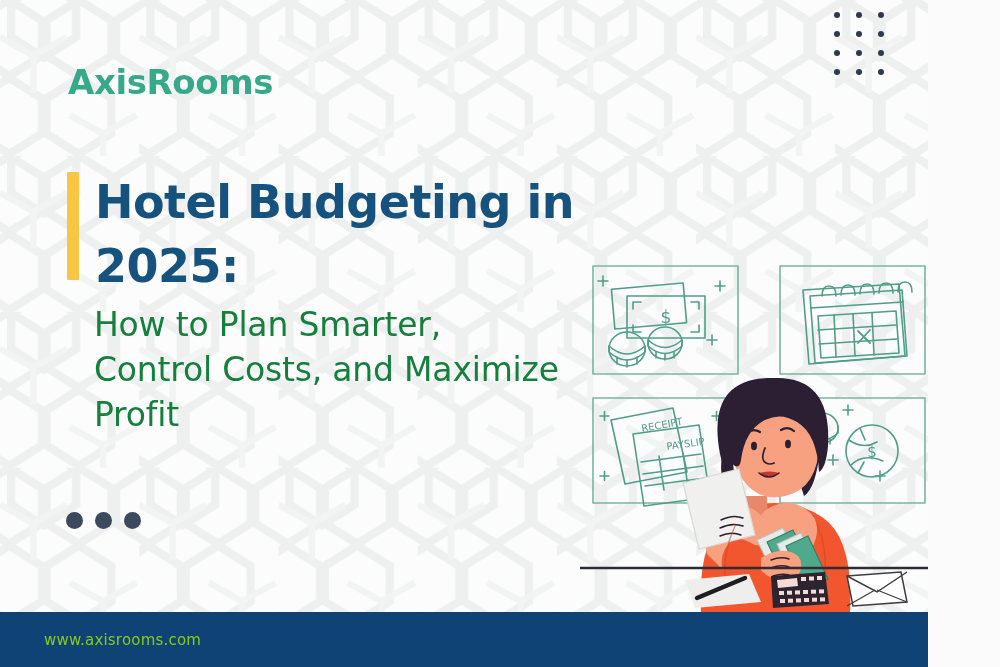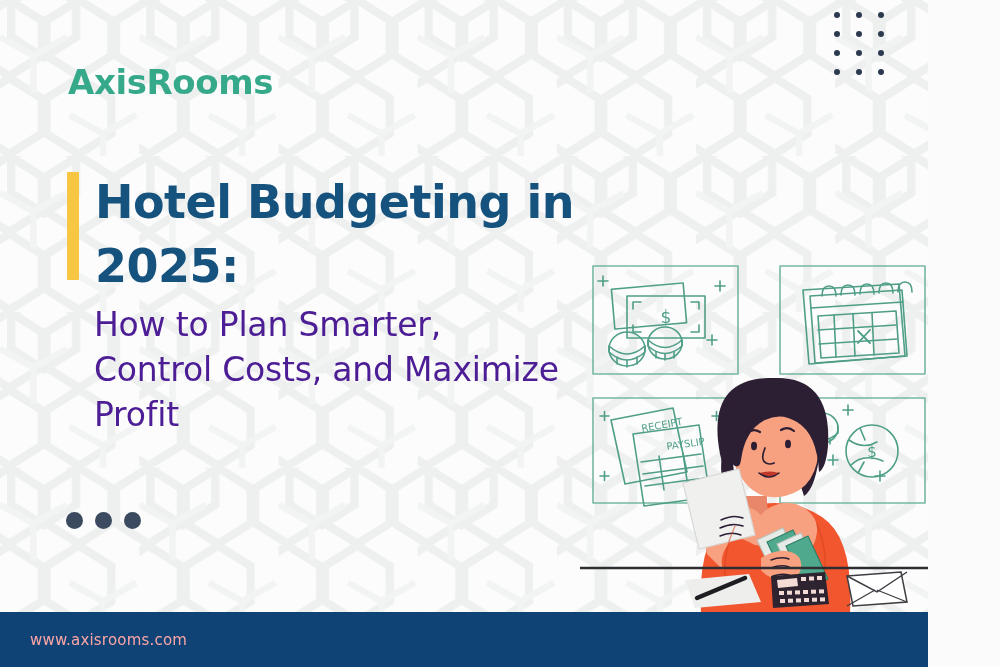--- a/index.html
+++ b/index.html
@@ -67,21 +67,21 @@
     font-family:"DejaVu Sans", sans-serif;
   }
   
   #subheadline {
     position:absolute;
     left:94px; top:302px;
     width:470px;
     font-size:33px;
     line-height:45px;
     font-weight:400;
-    color:#4c1d95;
+    color:#15803d;
     letter-spacing:-0.2px;
     font-family:"DejaVu Sans", sans-serif;
   }
   
   #dots-accent {
     position:absolute;
     left:66px; top:512px;
     display:flex; gap:12px;
   }
   #dots-accent span {
@@ -97,22 +97,22 @@
   
   #footer-bar {
     position:absolute;
     left:0; bottom:0;
     width:1000px; height:55px;
     background:#0f4376;
     display:flex;
     align-items:center;
   }
   #footer-url {
-    margin-left:30px;
-    color:#fca5a5;
+    margin-left:44px;
+    color:#84cc16;
     font-size:15px;
     letter-spacing:0.2px;
     font-family:"DejaVu Sans", sans-serif;
   }
 </style>
 </head>
 <body>
 
 <div id="banner">
 

